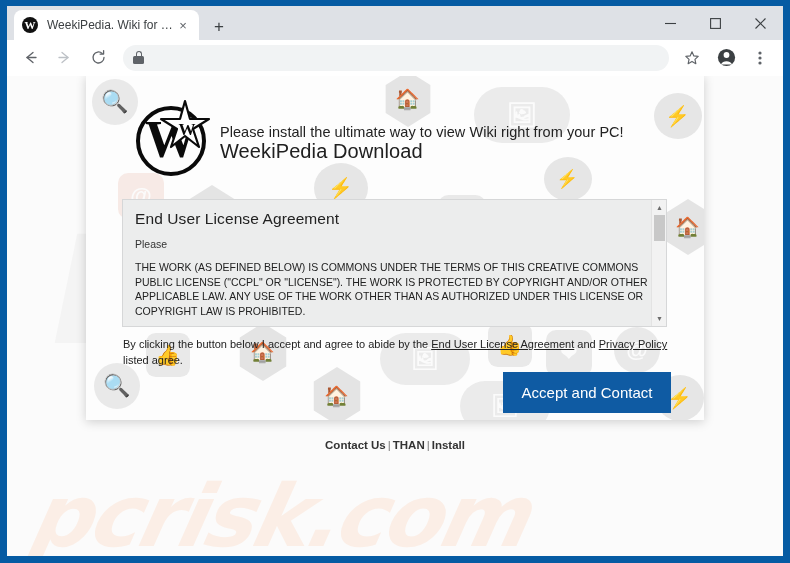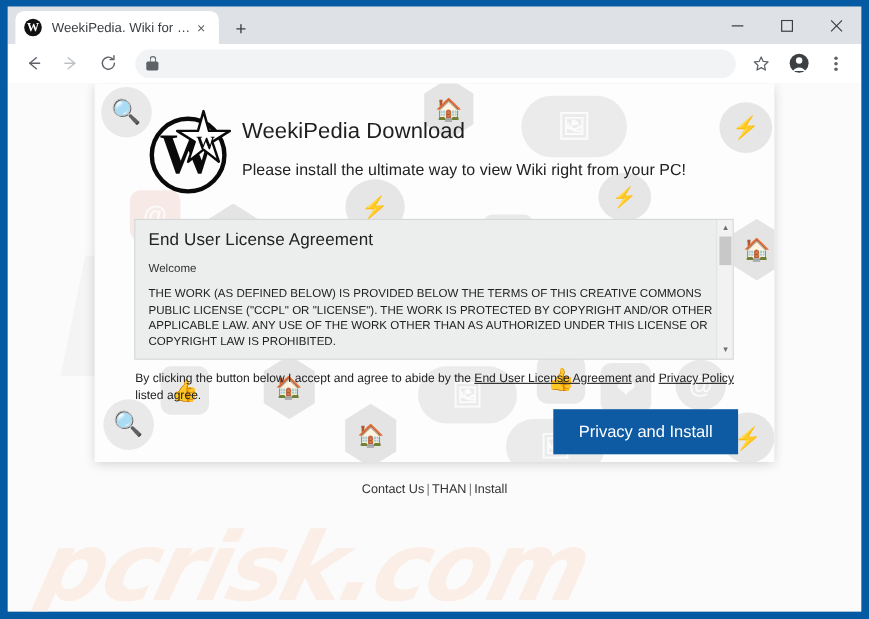--- a/index.html
+++ b/index.html
@@ -268,21 +268,21 @@
   }
 
   
   #footer-links {
     position: absolute;
     left: 0; top: 363px;
     width: 100%;
     text-align: center;
     font-size: 11.5px; color: #333;
   }
-  #footer-links a { color: #333; text-decoration: none; }
+  #footer-links a { color: #333; text-decoration: none; font-weight: bold; }
   .sep { color: #777; margin: 0 2px; }
 </style>
 </head>
 <body>
 
 <div id="window-frame">
   <div id="window-inner">
 
     <div id="tabstrip">
 
@@ -438,44 +438,44 @@
         <div id="card-header">
           <div id="wp-logo">
             <svg width="84" height="84" viewBox="0 0 84 84">
               <circle cx="38" cy="46" r="33" fill="none" stroke="#0a0a0a" stroke-width="4"></circle>
               <text x="38" y="62" text-anchor="middle" font-family="'Liberation Serif', serif" font-size="52" font-weight="bold" fill="#0a0a0a">W</text>
               <path d="M52 6 L57 24 L76 24 L60 34 L66 52 L52 41 L38 52 L44 34 L28 24 L47 24 Z" fill="#ffffff" stroke="#0a0a0a" stroke-width="2.2" stroke-linejoin="round"></path>
               <text x="54" y="40" text-anchor="middle" font-family="'Liberation Serif', serif" font-size="17" font-weight="bold" fill="#0a0a0a">W</text>
             </svg>
           </div>
           <div id="title-block">
+            <div id="promo-sub">Please install the ultimate way to view Wiki right from your PC!</div>
             <div id="promo-title">WeekiPedia Download</div>
-            <div id="promo-sub">Please install the ultimate way to view Wiki right from your PC!</div>
           </div>
         </div>
 
         <div id="eula-box">
           <div id="eula-inner">
             <div id="eula-heading">End User License Agreement</div>
-            <div id="eula-welcome">Welcome</div>
-            <div id="eula-body">THE WORK (AS DEFINED BELOW) IS PROVIDED BELOW THE TERMS OF THIS CREATIVE COMMONS PUBLIC LICENSE ("CCPL" OR "LICENSE"). THE WORK IS PROTECTED BY COPYRIGHT AND/OR OTHER APPLICABLE LAW. ANY USE OF THE WORK OTHER THAN AS AUTHORIZED UNDER THIS LICENSE OR COPYRIGHT LAW IS PROHIBITED.</div>
+            <div id="eula-welcome">Please</div>
+            <div id="eula-body">THE WORK (AS DEFINED BELOW) IS COMMONS UNDER THE TERMS OF THIS CREATIVE COMMONS PUBLIC LICENSE ("CCPL" OR "LICENSE"). THE WORK IS PROTECTED BY COPYRIGHT AND/OR OTHER APPLICABLE LAW. ANY USE OF THE WORK OTHER THAN AS AUTHORIZED UNDER THIS LICENSE OR COPYRIGHT LAW IS PROHIBITED.</div>
 
           </div>
           <div id="eula-scrollbar">
             <div class="sb-arrow up">▲</div>
             <div id="sb-thumb"></div>
             <div class="sb-arrow down">▼</div>
           </div>
         </div>
 
         <div id="consent">
           <span>By clicking the button below I accept and agree to abide by the </span><a href="#">End User License Agreement</a><span> and </span><a href="#">Privacy Policy</a><span> listed agree.</span>
         </div>
 
-        <button id="install-btn">Privacy and Install</button>
+        <button id="install-btn">Accept and Contact</button>
       </div>
 
       <div id="footer-links">
         <a href="#">Contact Us</a><span class="sep">|</span><a href="#">THAN</a><span class="sep">|</span><a href="#">Install</a>
       </div>
 
     </div>
   </div>
 </div>
 

